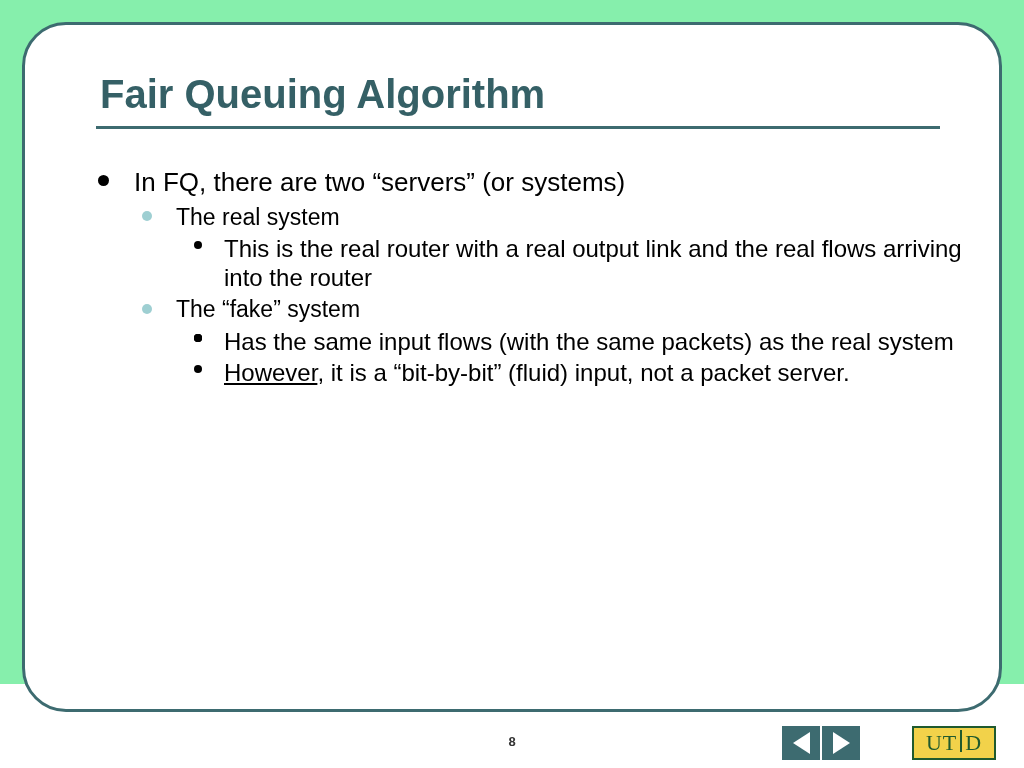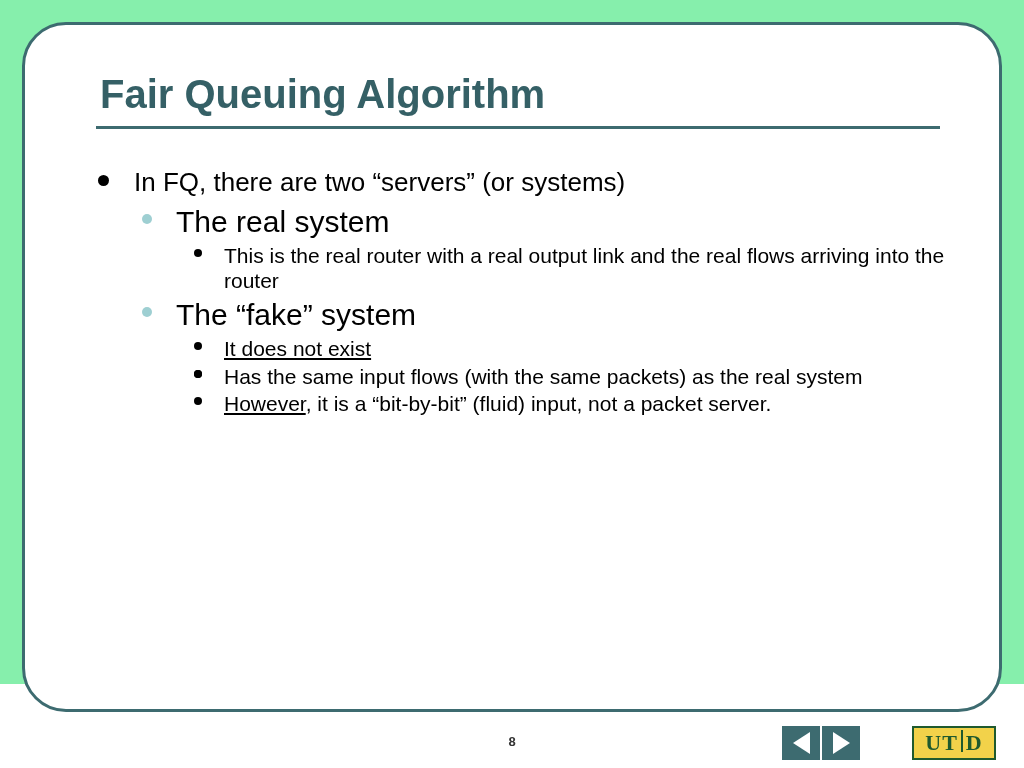--- a/index.html
+++ b/index.html
@@ -88,38 +88,38 @@
     left: 8px;
     top: 0.30em;
     width: 11px;
     height: 11px;
     border-radius: 50%;
     background: #000000;
   }
 
   
   .lvl2 {
-    font-size: 30px;
+    font-size: 23px;
     line-height: 1.2;
     padding-left: 86px;
     margin-bottom: 3px;
   }
   .lvl2 > .bullet {
     position: absolute;
     left: 52px;
     top: 0.33em;
     width: 10px;
     height: 10px;
     border-radius: 50%;
     background: #9ecfd2;
   }
 
   
   .lvl3 {
-    font-size: 21px;
+    font-size: 24px;
     line-height: 1.21;
     padding-left: 134px;
     margin-bottom: 2px;
   }
   .lvl3 > .bullet {
     position: absolute;
     left: 104px;
     top: 0.28em;
     width: 8px;
     height: 8px;
@@ -181,21 +181,21 @@
     border: 2px solid #1f5a2e;
     box-sizing: border-box;
     display: flex;
     align-items: center;
     justify-content: center;
     gap: 0px;
   }
   .utd-letters {
     font-family: "Liberation Serif", serif;
     font-size: 22px;
-    font-weight: bold;
+    font-weight: normal;
     color: #1f5a2e;
     letter-spacing: 1px;
     display: flex;
     align-items: flex-start;
   }
   .utd-letters span { padding: 0 3px; }
   .utd-sep {
     width: 2px;
     height: 22px;
     background: #1f5a2e;
@@ -231,21 +231,20 @@
         <span>This is the real router with a real output link and the real flows arriving into the router</span>
       </li>
 
       <li class="lvl2">
         <span class="bullet"></span>
         <span>The “fake” system</span>
       </li>
 
       <li class="lvl3">
         <span class="bullet"></span>
-        <span class="u">It does not exist</span>
       </li>
 
       <li class="lvl3">
         <span class="bullet"></span>
       </li>
 
       <li class="lvl3">
         <span class="bullet"></span>
         <span>Has the same input flows (with the same packets) as the real system</span>
       </li>

